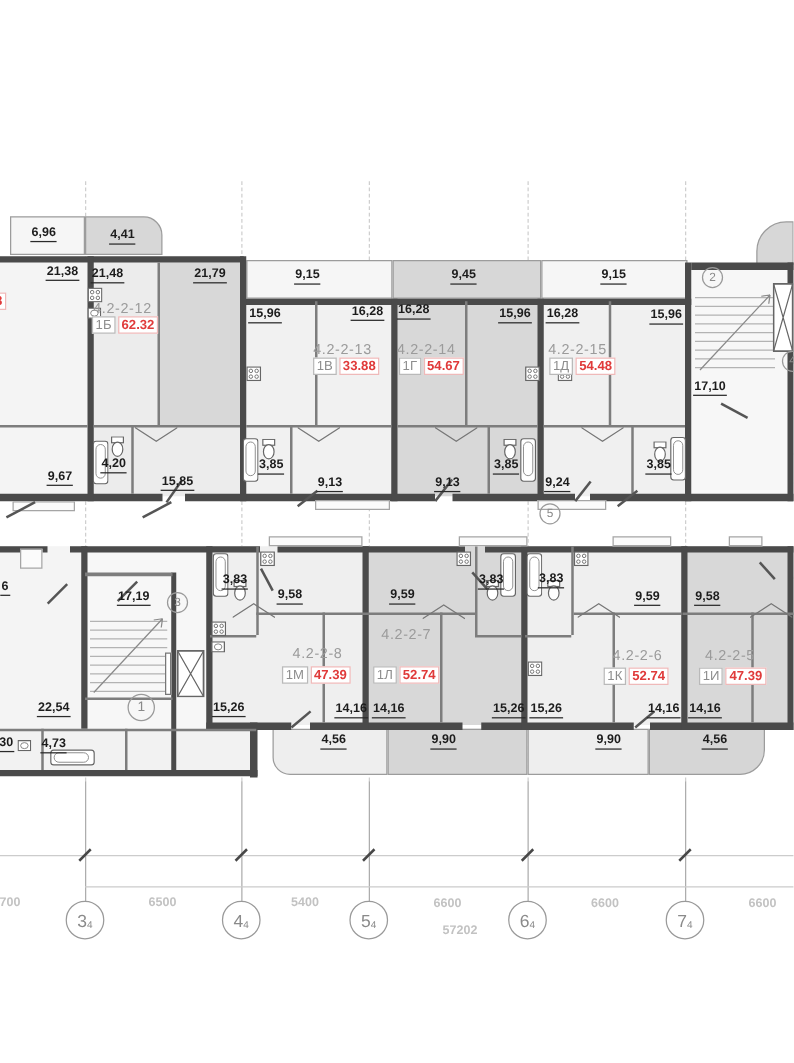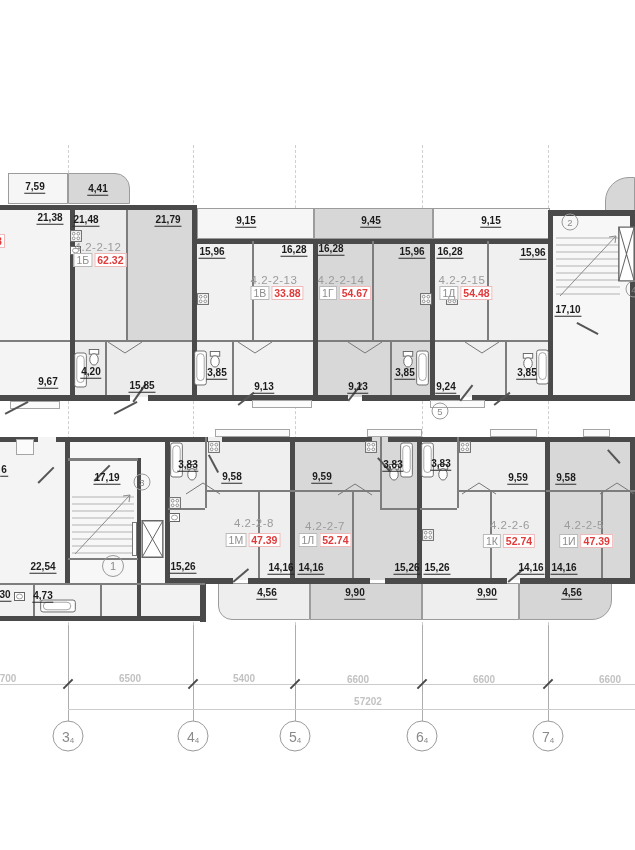--- a/index.html
+++ b/index.html
@@ -25,21 +25,21 @@
   .apt-line{position:absolute;transform:translate(-50%,-50%);display:flex;gap:2px;align-items:center;white-space:nowrap;}
   .apt-type{border:1px solid #b9b9b9;color:#8d8d8d;font-size:10.5px;padding:0 2px;background:#fff;}
   .apt-area{border:1px solid #efb9b9;color:#e03a3a;font-weight:bold;font-size:10.5px;padding:0 2px;background:#fff;}
   .circ{position:absolute;transform:translate(-50%,-50%);width:17px;height:17px;border:1px solid #9a9a9a;
         border-radius:50%;color:#8a8a8a;font-size:9.5px;display:flex;align-items:center;justify-content:center;background:transparent;}
   .circ.lg{width:22px;height:22px;font-size:11px;}
   .axis{position:absolute;top:145px;height:480px;width:0;border-left:1px dashed #cfcfcf;}
   .stem{position:absolute;top:625px;height:96px;width:1px;background:#adadad;}
   .dl{position:absolute;height:1px;background:#ccc;}
   .tick{position:absolute;width:13px;height:2px;background:#474747;transform:translate(-50%,-50%) rotate(-45deg);}
-  .gdim{position:absolute;transform:translate(-50%,-50%);font-size:10px;color:#c2c2c2;white-space:nowrap;}
+  .gdim{position:absolute;transform:translate(-50%,-50%);font-size:10px;color:#c2c2c2;white-space:nowrap;margin-top:44px;}
   .bubble{position:absolute;transform:translate(-50%,-50%);width:31px;height:31px;border:1px solid #9a9a9a;
         border-radius:50%;color:#8a8a8a;display:flex;align-items:center;justify-content:center;background:#fff;}
   .bubble .num{font-size:14px;}
   .bubble .sub{font-size:8px;margin-top:7px;}
   .door{position:absolute;height:1.5px;background:#555;transform-origin:left center;}
   .fx{position:absolute;}
   .cw{position:absolute;border:1px solid #777;background:#fff;}
   .cutred{position:absolute;left:-7px;top:234px;border:1px solid #efb9b9;color:#e03a3a;
         font-weight:bold;font-size:10.5px;padding:0 2px;background:#fff;}
 </style>
@@ -334,21 +334,21 @@
   <svg class="fx" style="left:338px;top:483px" width="34" height="13">
       <use href="#chevu" width="34" height="13"></use>
     </svg>
   <svg class="fx" style="left:462px;top:482px" width="34" height="13">
       <use href="#chevu" width="34" height="13"></use>
     </svg>
   <svg class="fx" style="left:600px;top:482px" width="34" height="13">
       <use href="#chevu" width="34" height="13"></use>
     </svg>
 
-  <b class="dim" style="left:35px;top:187px">7,59</b>
+  <b class="dim" style="left:35px;top:187px">6,96</b>
   <b class="dim" style="left:98px;top:189px">4,41</b>
   <b class="dim" style="left:246px;top:221px">9,15</b>
   <b class="dim" style="left:371px;top:221px">9,45</b>
   <b class="dim" style="left:491px;top:221px">9,15</b>
   <b class="dim" style="left:50px;top:218px">21,38</b>
   <b class="dim" style="left:86px;top:220px">21,48</b>
   <b class="dim" style="left:168px;top:220px">21,79</b>
   <b class="dim" style="left:212px;top:252px">15,96</b>
   <b class="dim" style="left:294px;top:250px">16,28</b>
   <b class="dim" style="left:331px;top:249px">16,28</b>
@@ -410,21 +410,21 @@
   <b class="dim" style="left:43px;top:567px">22,54</b>
   <b class="dim" style="left:5px;top:595px">30</b>
   <b class="dim" style="left:43px;top:596px">4,73</b>
   <b class="dim" style="left:4px;top:470px">6</b>
 
   <div class="apt-code" style="left:254px;top:523px">4.2-2-8</div>
   <div class="apt-line" style="left:253px;top:540px">
     <span class="apt-type">1М</span>
     <span class="apt-area">47.39</span>
   </div>
-  <div class="apt-code" style="left:325px;top:526px">4.2-2-7</div>
+  <div class="apt-code" style="left:325px;top:508px">4.2-2-7</div>
   <div class="apt-line" style="left:325px;top:540px">
     <span class="apt-type">1Л</span>
     <span class="apt-area">52.74</span>
   </div>
   <div class="apt-code" style="left:510px;top:525px">4.2-2-6</div>
   <div class="apt-line" style="left:509px;top:541px">
     <span class="apt-type">1К</span>
     <span class="apt-area">52.74</span>
   </div>
   <div class="apt-code" style="left:584px;top:525px">4.2-2-5</div>

